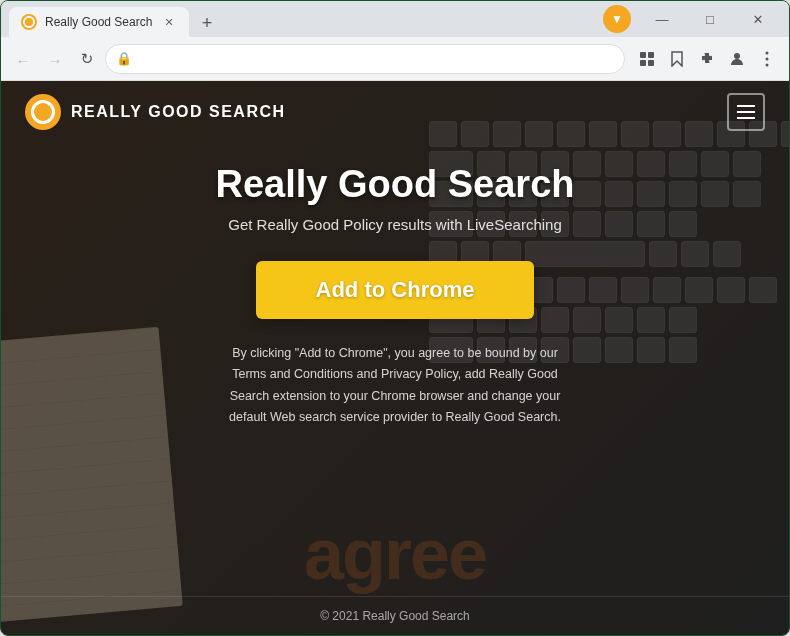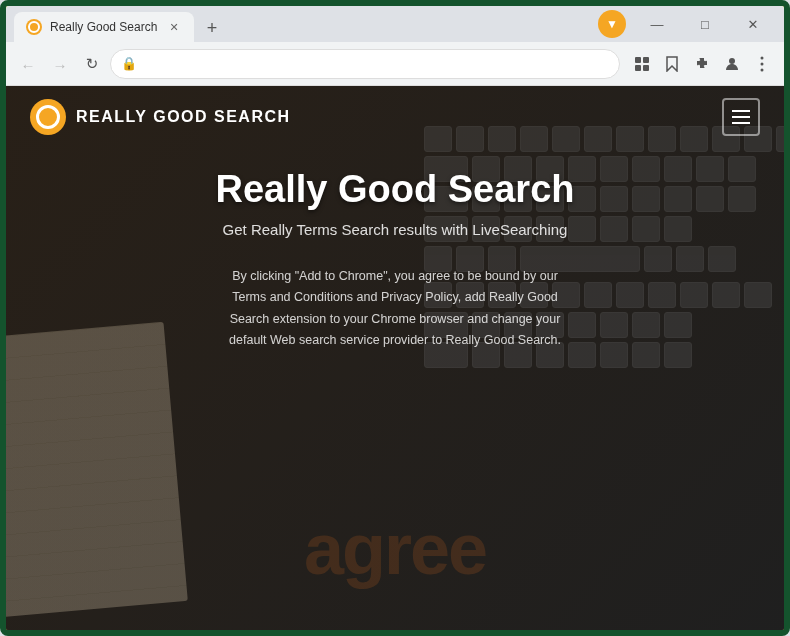--- a/index.html
+++ b/index.html
@@ -14,21 +14,21 @@
 
     
     .browser-frame {
       width: 790px;
       height: 636px;
       background: #fde047;
       border-radius: 8px;
       overflow: hidden;
       display: flex;
       flex-direction: column;
-      border: 6px solid #14532d;
+      border: 1px solid #14532d;
     }
 
     
     .title-bar {
       height: 36px;
       background: #dee1e6;
       display: flex;
       align-items: center;
       padding: 0 8px;
       gap: 4px;
@@ -573,20 +573,24 @@
         </div>
         <div class="hamburger-btn">
           <span></span>
           <span></span>
           <span></span>
         </div>
       </div>
 
       <div class="hero-content">
         <h1 class="hero-title">Really Good Search</h1>
-        <p class="hero-subtitle">Get Really Terms Search results with LiveSearching</p>
+        <p class="hero-subtitle">Get Really Good Policy results with LiveSearching</p>
+        <button class="add-to-chrome-btn">Add to Chrome</button>
         <p class="hero-disclaimer">By clicking "Add to Chrome", you agree to be bound by our Terms and Conditions and Privacy Policy, add Really Good Search extension to your Chrome browser and change your default Web search service provider to Really Good Search.</p>
       </div>
 
+      <div class="site-footer">
+        <span>© 2021 Really Good Search</span>
+      </div>
 
     </div>
   </div>
 </div>
 
 </body></html>

